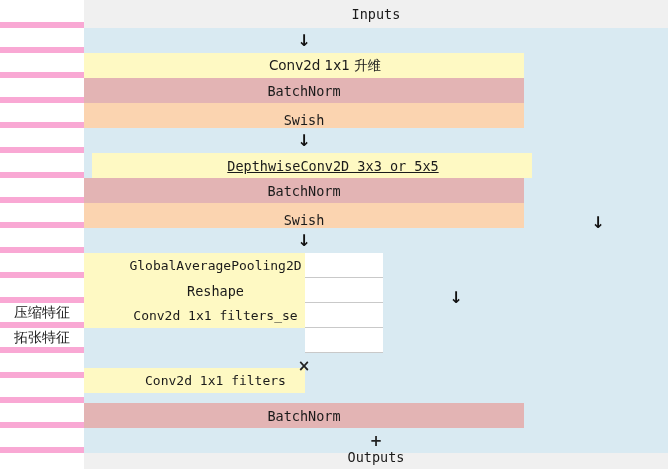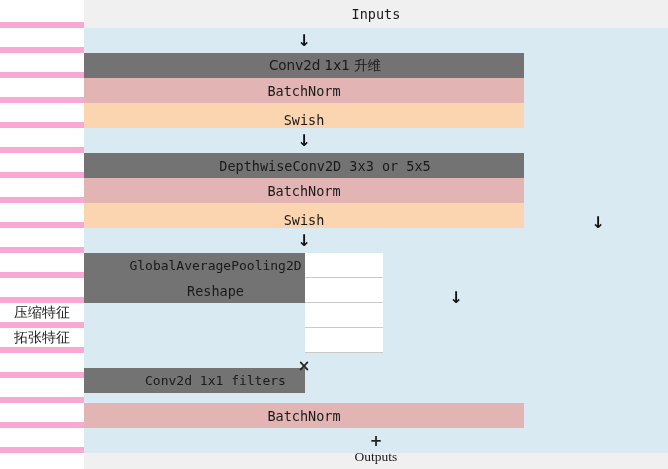--- a/index.html
+++ b/index.html
@@ -30,21 +30,21 @@
     box-sizing:border-box;
     display:flex;align-items:center;justify-content:center;
     font-size:13.5px;color:#1a1a1a;
   }
   .label-cn{
     font-family:"DejaVu Sans","Liberation Sans",sans-serif;
     font-size:14px;
   }
   .hdr     {background:#f0f0f0;}
   .blue    {background:#d9eaf2;}
-  .purple  {background:#737373;padding-left:42px;}
+  .purple  {background:#fef9c3;padding-left:42px;}
   .pink    {background:#e3b4b4;}
   .orange  {background:#fbd4b0;align-items:flex-end;}
   .wcell{
     position:absolute;box-sizing:border-box;
     background:#ffffff;
     border-bottom:1px solid #c9c9c9;
   }
   .sym{
     position:absolute;
     display:flex;align-items:center;justify-content:center;
@@ -101,55 +101,58 @@
   </div>
   <div class="cell pink" style="left:84px; top:78px; width:440px; height:25px;">
     <span>BatchNorm</span>
   </div>
   <div class="cell orange" style="left:84px; top:103px; width:440px; height:25px;">
     <span>Swish</span>
   </div>
 
   <div class="arrow" style="left:284px; top:128px; width:40px; height:25px;">↓</div>
 
-  <div class="cell purple" style="left:84px; top:153px; width:440px; height:25px;">
+  <div class="cell purple" style="left:92px; top:153px; width:440px; height:25px;text-decoration:underline;">
     <span>DepthwiseConv2D 3x3 or 5x5</span>
   </div>
   <div class="cell pink" style="left:84px; top:178px; width:440px; height:25px;">
     <span>BatchNorm</span>
   </div>
   <div class="cell orange" style="left:84px; top:203px; width:440px; height:25px;">
     <span>Swish</span>
   </div>
 
   <div class="arrow" style="left:284px; top:228px; width:40px; height:25px;">↓</div>
 
   <div class="cell purple" style="left:84px; top:253px; width:221px; height:25px;">
     <span style="font-size:13px;">GlobalAveragePooling2D</span>
   </div>
   <div class="cell purple" style="left:84px; top:278px; width:221px; height:25px;">
     <span>Reshape</span>
+  </div>
+  <div class="cell purple" style="left:84px; top:303px; width:221px; height:25px;">
+    <span style="font-size:13px;">Conv2d 1x1 filters_se</span>
   </div>
   <div class="cell purple" style="left:84px; top:328px; width:221px; height:25px;margin-top:40px;">
     <span style="font-size:13px;">Conv2d 1x1 filters</span>
   </div>
 
   <div class="wcell" style="left:305px; top:253px; width:78px; height:25px;"></div>
   <div class="wcell" style="left:305px; top:278px; width:78px; height:25px;"></div>
   <div class="wcell" style="left:305px; top:303px; width:78px; height:25px;"></div>
   <div class="wcell" style="left:305px; top:328px; width:78px; height:25px;"></div>
 
   <div class="sym" style="left:284px; top:353px; width:40px; height:25px;">×</div>
 
   <div class="cell pink" style="left:84px; top:403px; width:440px; height:25px;">
     <span>BatchNorm</span>
   </div>
 
   <div class="sym" style="left:356px; top:428px; width:40px; height:25px;">+</div>
 
   <div class="cell hdr" style="left:84px; top:453px; width:584px; height:16px;">
-    <span style="position:relative; top:-4px;font-family:Liberation Serif, serif;">Outputs</span>
+    <span style="position:relative; top:-4px;">Outputs</span>
   </div>
 
   <div class="arrow" style="left:580px; top:210px; width:36px; height:25px;">↓</div>
   <div class="arrow" style="left:438px; top:285px; width:36px; height:25px;">↓</div>
 
 </div>
 
 </body></html>

